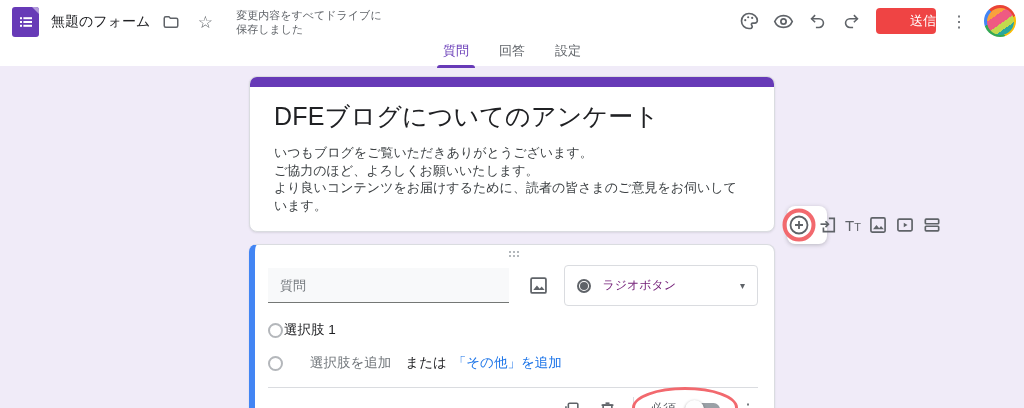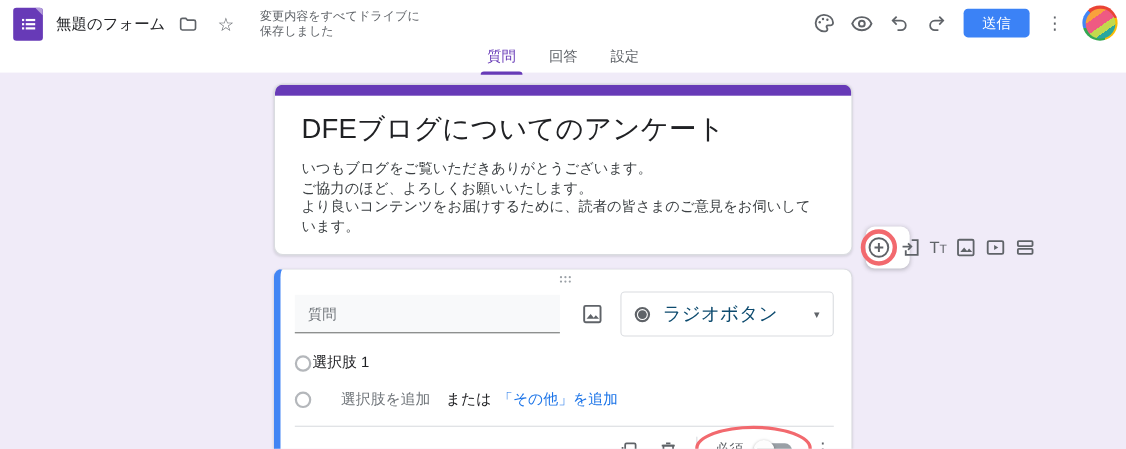--- a/index.html
+++ b/index.html
@@ -25,22 +25,22 @@
   }
   .app-title { font-size:14px; color:#202124; margin-left:12px; white-space:nowrap; }
   .hd-icon { color:#5f6368; display:flex; align-items:center; justify-content:center;
     width:26px; height:26px; margin-left:8px; cursor:pointer; }
   .star-glyph { font-size:17px; line-height:1; }
   .saved-note { font-size:11px; color:#5f6368; line-height:14px; margin-left:18px; }
   .topbar-right { position:absolute; right:8px; top:4px; height:34px; display:flex; align-items:center; }
   .tb-btn { width:34px; height:34px; display:flex; align-items:center; justify-content:center;
     color:#5f6368; cursor:pointer; }
   .send-btn {
-    background:#3b82f6; color:#fff; font-size:13px; border:none; border-radius:4px;
-    width:60px; height:26px; margin:0 6px 0 8px; cursor:pointer; font-family:Liberation Serif, serif;
+    background:#ef4444; color:#fff; font-size:13px; border:none; border-radius:4px;
+    width:60px; height:26px; margin:0 6px 0 8px; cursor:pointer; font-family:Liberation Serif, serif;text-align:right;
   }
   .dots-glyph { font-size:16px; color:#5f6368; }
   .avatar {
     width:32px; height:32px; border-radius:50%; margin-left:8px; cursor:pointer;
     background:conic-gradient(#ea4335 0 20%, #fbbc04 20% 45%, #34a853 45% 70%, #4285f4 70% 88%, #ea4335 88% 100%);
     display:flex; align-items:center; justify-content:center;
   }
   .avatar-inner {
     width:27px; height:27px; border-radius:50%;
     background:linear-gradient(145deg,#f9a13c 0 30%, #ef5a82 30% 55%, #c2d94e 55% 72%, #2aa79e 72% 100%);
@@ -78,21 +78,21 @@
   .q-input::placeholder { color:#70757a; }
   .q-img-btn { margin-left:17px; color:#5f6368; width:26px; height:26px;
     display:flex; align-items:center; justify-content:center; cursor:pointer; }
   .type-select {
     margin-left:13px; width:196px; height:41px; border:1px solid #dadce0; border-radius:4px;
     display:flex; align-items:center; padding:0 12px; cursor:pointer; background:#fff;
   }
   .radio-glyph { width:14px; height:14px; border:2px solid #5f6368; border-radius:50%;
     display:flex; align-items:center; justify-content:center; flex:0 0 auto; }
   .radio-glyph i { width:8px; height:8px; background:#5f6368; border-radius:50%; }
-  .type-label { font-size:17px; color:#0c4a6e; margin-left:11px; }
+  .type-label { font-size:12px; color:#701a75; margin-left:11px; }
   .caret { margin-left:auto; color:#5f6368; font-size:10px; }
   .opt-row { display:flex; align-items:center; padding-left:13px; margin-top:15px; }
   .opt-radio { width:15px; height:15px; border:2px solid #b4b7bb; border-radius:50%; flex:0 0 auto; }
   .opt-label { font-size:13.5px; color:#202124; margin-left:1px; }
   .opt-add { font-size:13.5px; color:#70757a; margin-left:27px; cursor:text; }
   .opt-or { font-size:13.5px; color:#202124; margin-left:14px; }
   .opt-other { font-size:13.5px; color:#1a73e8; margin-left:6px; cursor:pointer; }
   .q-divider { height:1px; background:#dadce0; margin:15px 16px 0 13px; }
   .q-footer { display:flex; align-items:center; justify-content:flex-end; padding:7px 12px 0 0; }
   .ft-btn { width:28px; height:28px; display:flex; align-items:center; justify-content:center;

